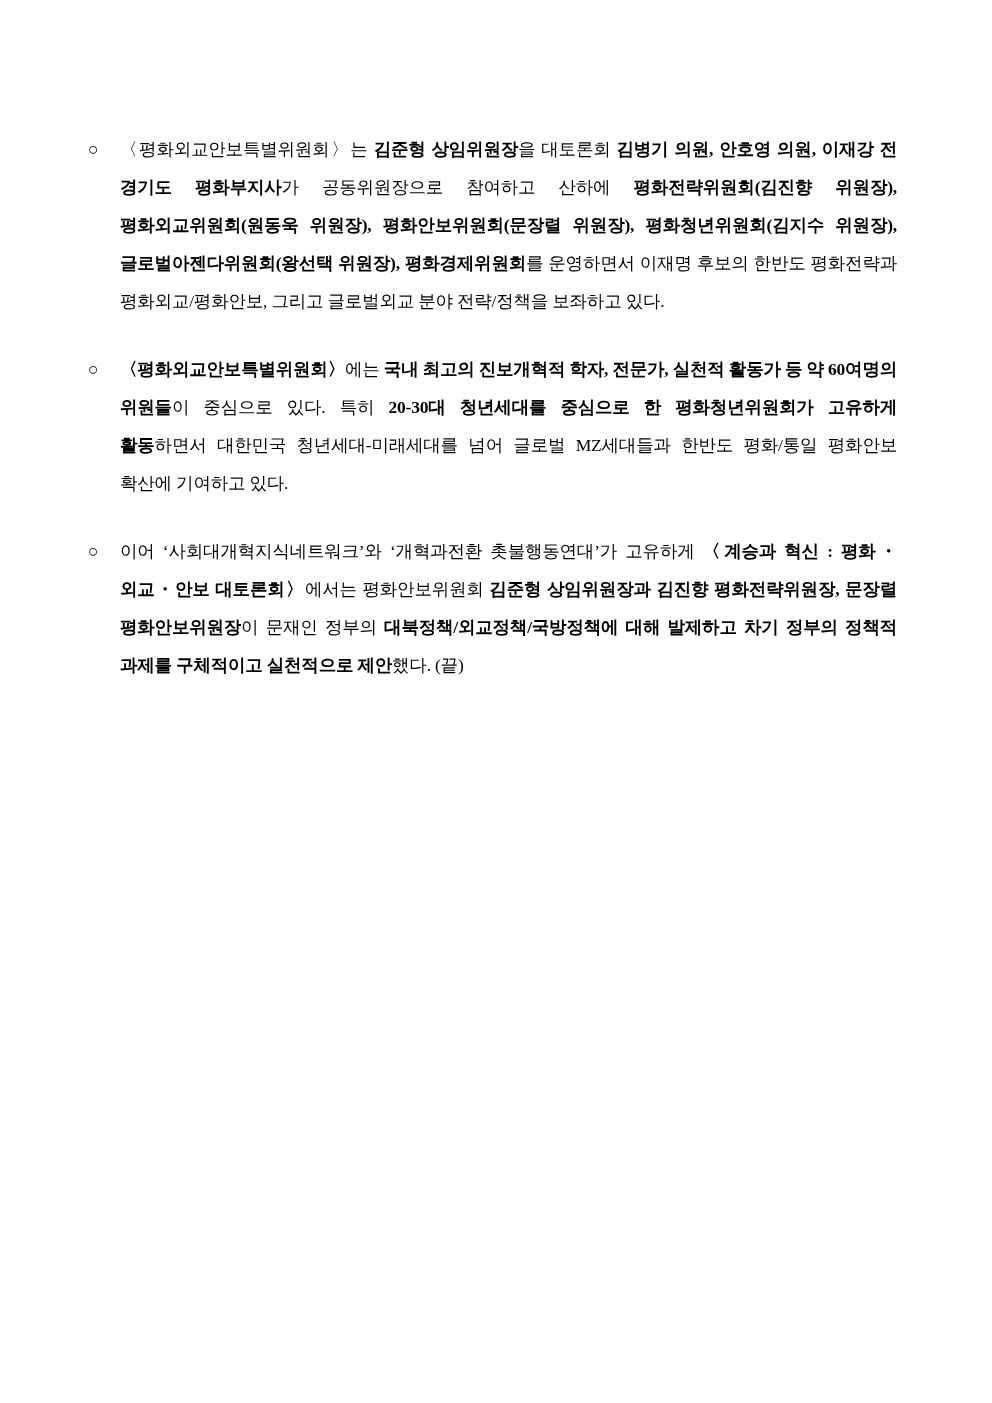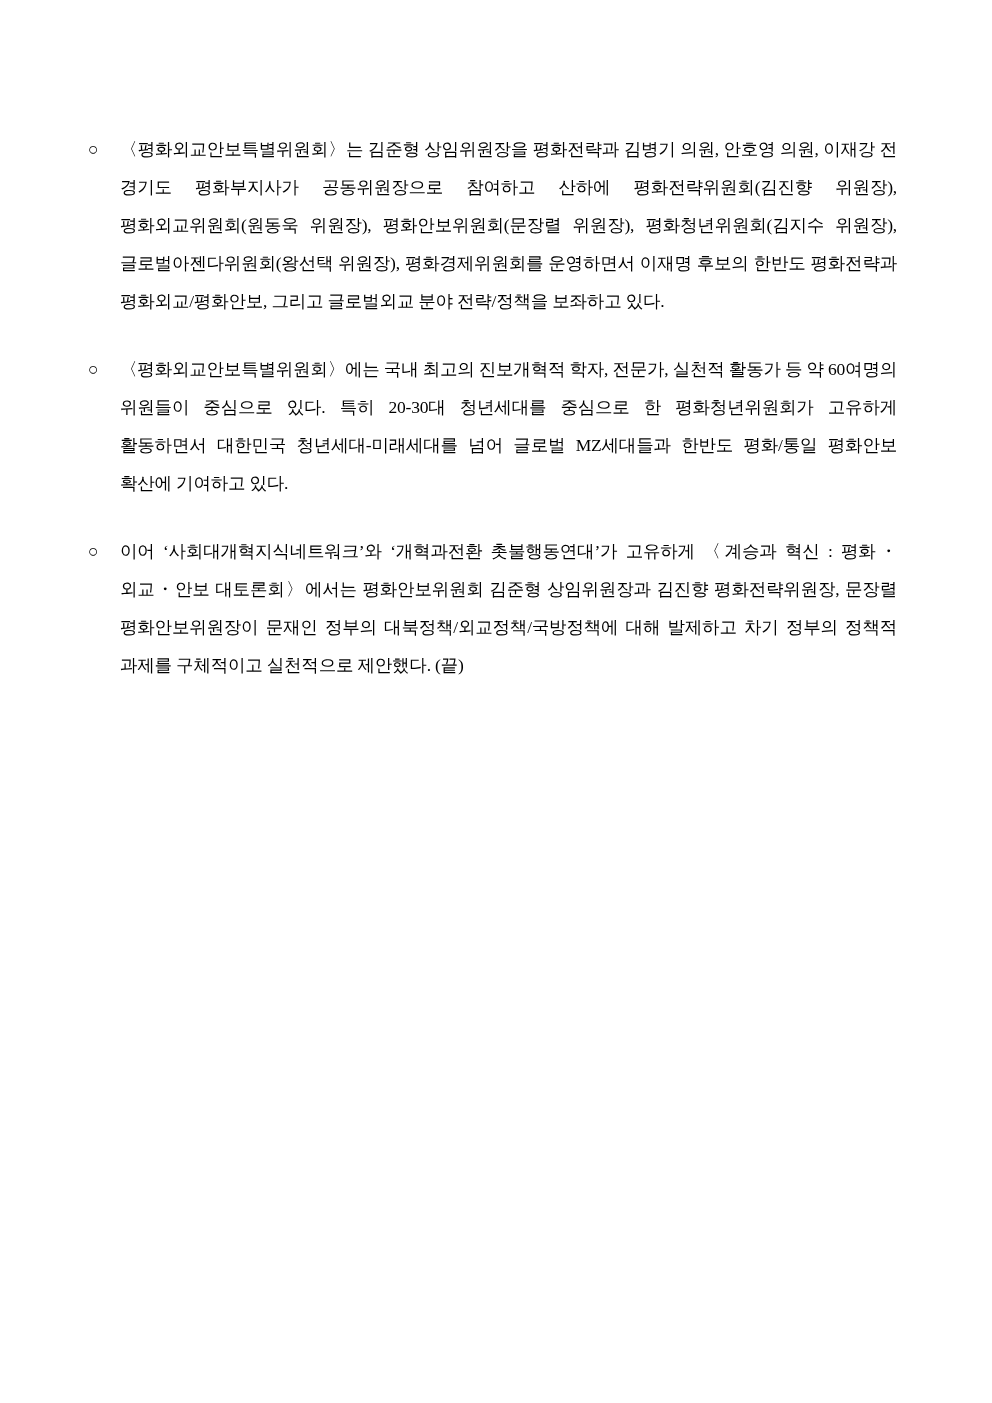--- a/index.html
+++ b/index.html
@@ -37,34 +37,34 @@
   .body-text {
     flex: 1 1 auto;
     font-size: 17.5px;
     line-height: 38px;
     text-align: justify;
     text-justify: inter-character;
     letter-spacing: -0.2px;
     word-break: keep-all;
   }
   .b {
-    font-weight: normal;
+    font-weight: bold;
   }
   
   .para-1 .body-text { text-align: justify; }
   .para-2 { margin-bottom: 30px; }
   .para-3 { margin-bottom: 0; }
 </style>
 </head>
 <body>
 
 <div class="page">
   <div class="para para-1">
     <div class="bullet">○</div>
-    <div class="body-text"><span>〈평화외교안보특별위원회〉는 </span><span class="b">김준형 상임위원장</span><span>을 평화전략과 </span><span class="b">김병기 의원, 안호영 의원, 이재강 전 경기도 평화부지사</span><span>가 공동위원장으로 참여하고 산하에 </span><span class="b">평화전략위원회(김진향 위원장), 평화외교위원회(원동욱 위원장), 평화안보위원회(문장렬 위원장), 평화청년위원회(김지수 위원장), 글로벌아젠다위원회(왕선택 위원장), 평화경제위원회</span><span>를 운영하면서 이재명 후보의 한반도 평화전략과 평화외교/평화안보, 그리고 글로벌외교 분야 전략/정책을 보좌하고 있다.</span></div>
+    <div class="body-text"><span>〈평화외교안보특별위원회〉는 </span><span class="b">김준형 상임위원장</span><span>을 대토론회 </span><span class="b">김병기 의원, 안호영 의원, 이재강 전 경기도 평화부지사</span><span>가 공동위원장으로 참여하고 산하에 </span><span class="b">평화전략위원회(김진향 위원장), 평화외교위원회(원동욱 위원장), 평화안보위원회(문장렬 위원장), 평화청년위원회(김지수 위원장), 글로벌아젠다위원회(왕선택 위원장), 평화경제위원회</span><span>를 운영하면서 이재명 후보의 한반도 평화전략과 평화외교/평화안보, 그리고 글로벌외교 분야 전략/정책을 보좌하고 있다.</span></div>
   </div>
   <div class="para para-2">
     <div class="bullet">○</div>
     <div class="body-text"><span class="b">〈평화외교안보특별위원회〉</span><span>에는 </span><span class="b">국내 최고의 진보개혁적 학자, 전문가, 실천적 활동가 등 약 60여명의 위원들</span><span>이 중심으로 있다. 특히 </span><span class="b">20-30대 청년세대를 중심으로 한 평화청년위원회가 고유하게 활동</span><span>하면서 대한민국 청년세대-미래세대를 넘어 글로벌 MZ세대들과 한반도 평화/통일 평화안보 확산에 기여하고 있다.</span></div>
   </div>
   <div class="para para-3">
     <div class="bullet">○</div>
     <div class="body-text"><span>이어 ‘사회대개혁지식네트워크’와 ‘개혁과전환 촛불행동연대’가 고유하게 </span><span class="b">〈계승과 혁신 : 평화・외교・안보 대토론회〉</span><span>에서는 평화안보위원회 </span><span class="b">김준형 상임위원장과 김진향 평화전략위원장, 문장렬 평화안보위원장</span><span>이 문재인 정부의 </span><span class="b">대북정책/외교정책/국방정책에 대해 발제하고 차기 정부의 정책적 과제를 구체적이고 실천적으로 제안</span><span>했다. (끝)</span></div>
   </div>
 </div>

